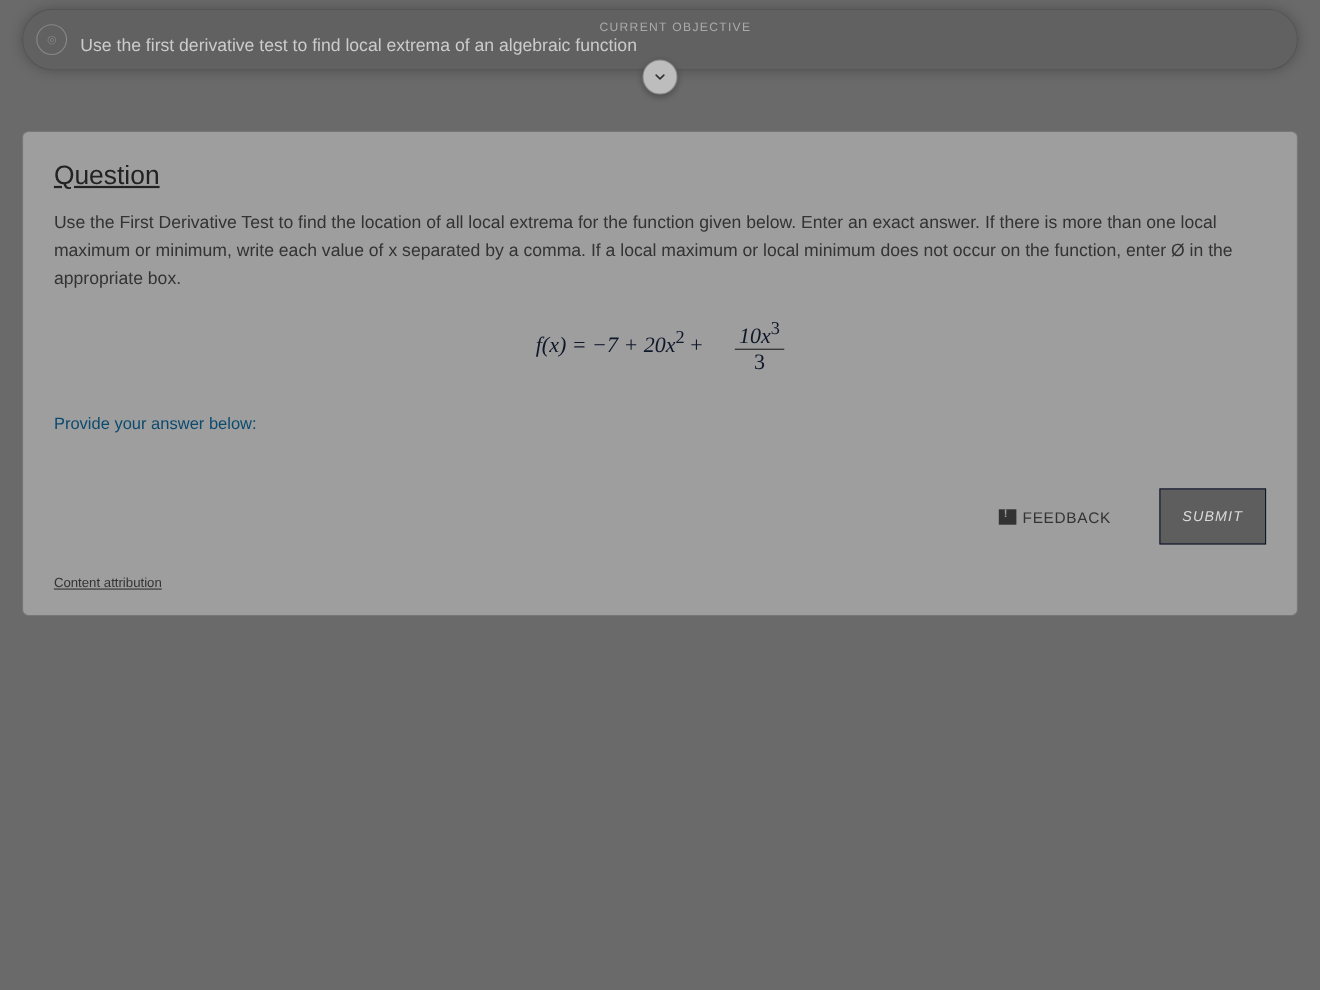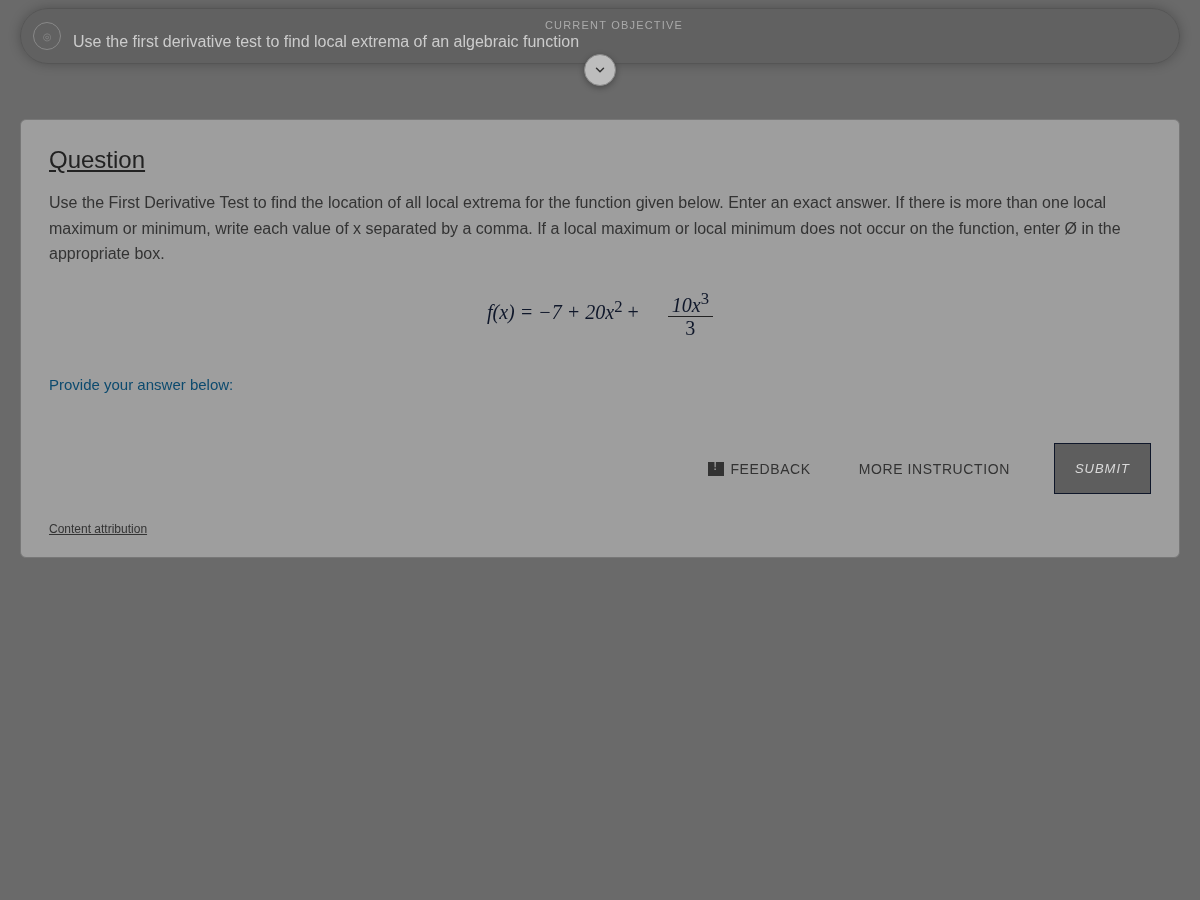--- a/index.html
+++ b/index.html
@@ -211,20 +211,17 @@
   </div>
 
   <div class="provide-label">Provide your answer below:</div>
 
 
   <div class="action-row">
     <button class="btn-plain">
       <span class="fb-icon"></span>
       <span>FEEDBACK</span>
     </button>
-    <button class="btn-plain">
-      <span>MORE INSTRUCTION</span>
-    </button>
     <button class="btn-submit">SUBMIT</button>
   </div>
 
   <a class="attribution">Content attribution</a>
 </div>
 
 </body></html>

